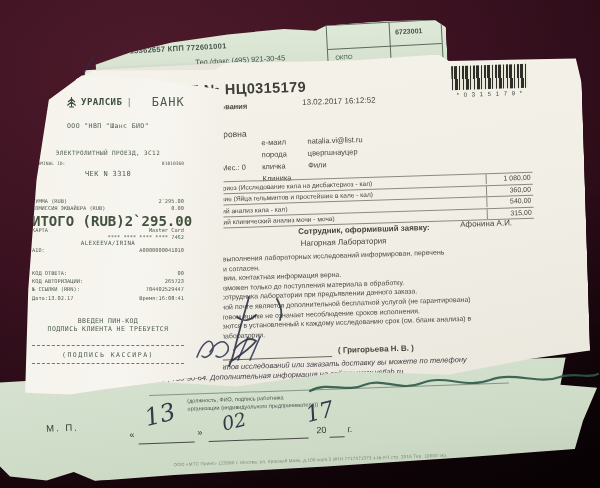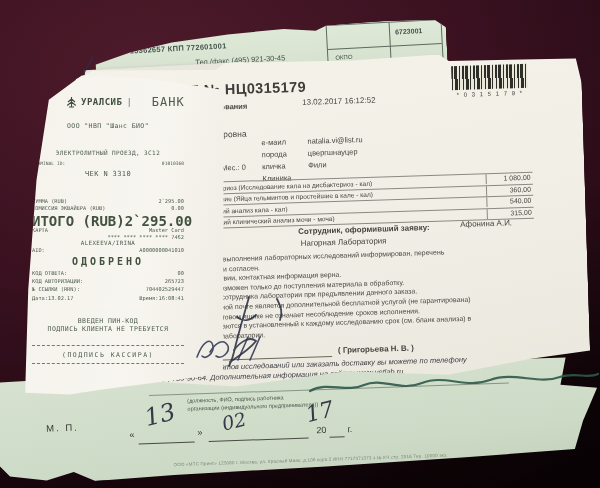--- a/index.html
+++ b/index.html
@@ -236,21 +236,20 @@
       <span>Master Card</span>
     </div>
     <div class="abs r-kv" style="top:160px;justify-content:flex-end;">
       <span>**** **** **** **** 7462</span>
     </div>
     <div class="abs r-c" style="top:166px;font-size:5.8px;">ALEXEEVA/IRINA</div>
     <div class="abs r-kv" style="top:173px;">
       <span>AID:</span>
       <span>A0000000041010</span>
     </div>
-    <div class="abs r-c r-big" style="top:182px;">ОДОБРЕНО</div>
     <div class="abs r-kv" style="top:196px;">
       <span>КОД ОТВЕТА:</span>
       <span>00</span>
     </div>
     <div class="abs r-kv" style="top:204px;">
       <span>КОД АВТОРИЗАЦИИ:</span>
       <span>265723</span>
     </div>
     <div class="abs r-kv" style="top:212px;">
       <span>№ ССЫЛКИ (RRN):</span>

